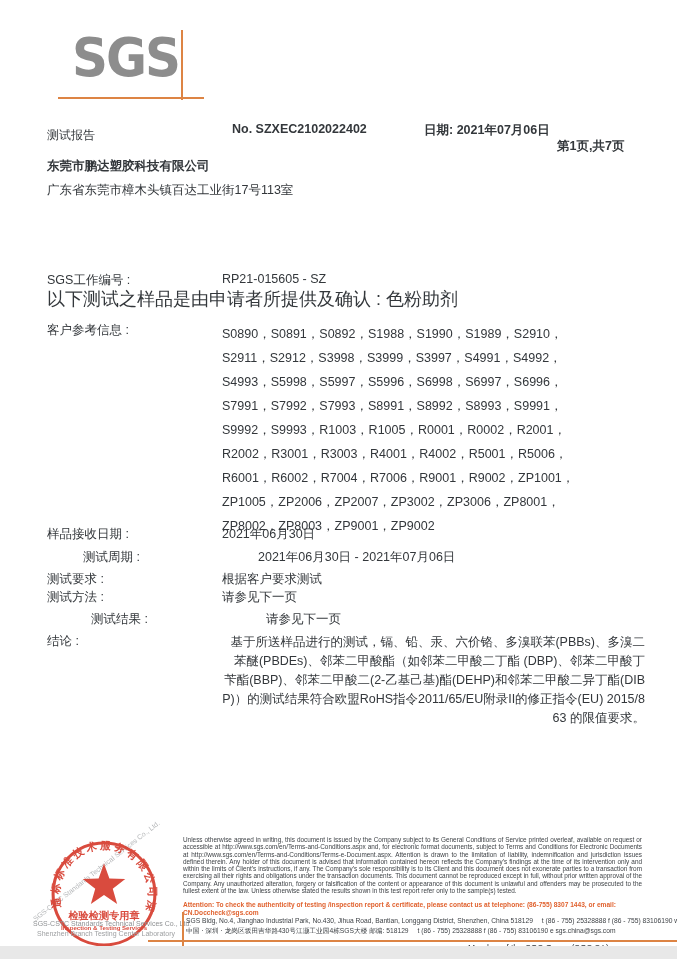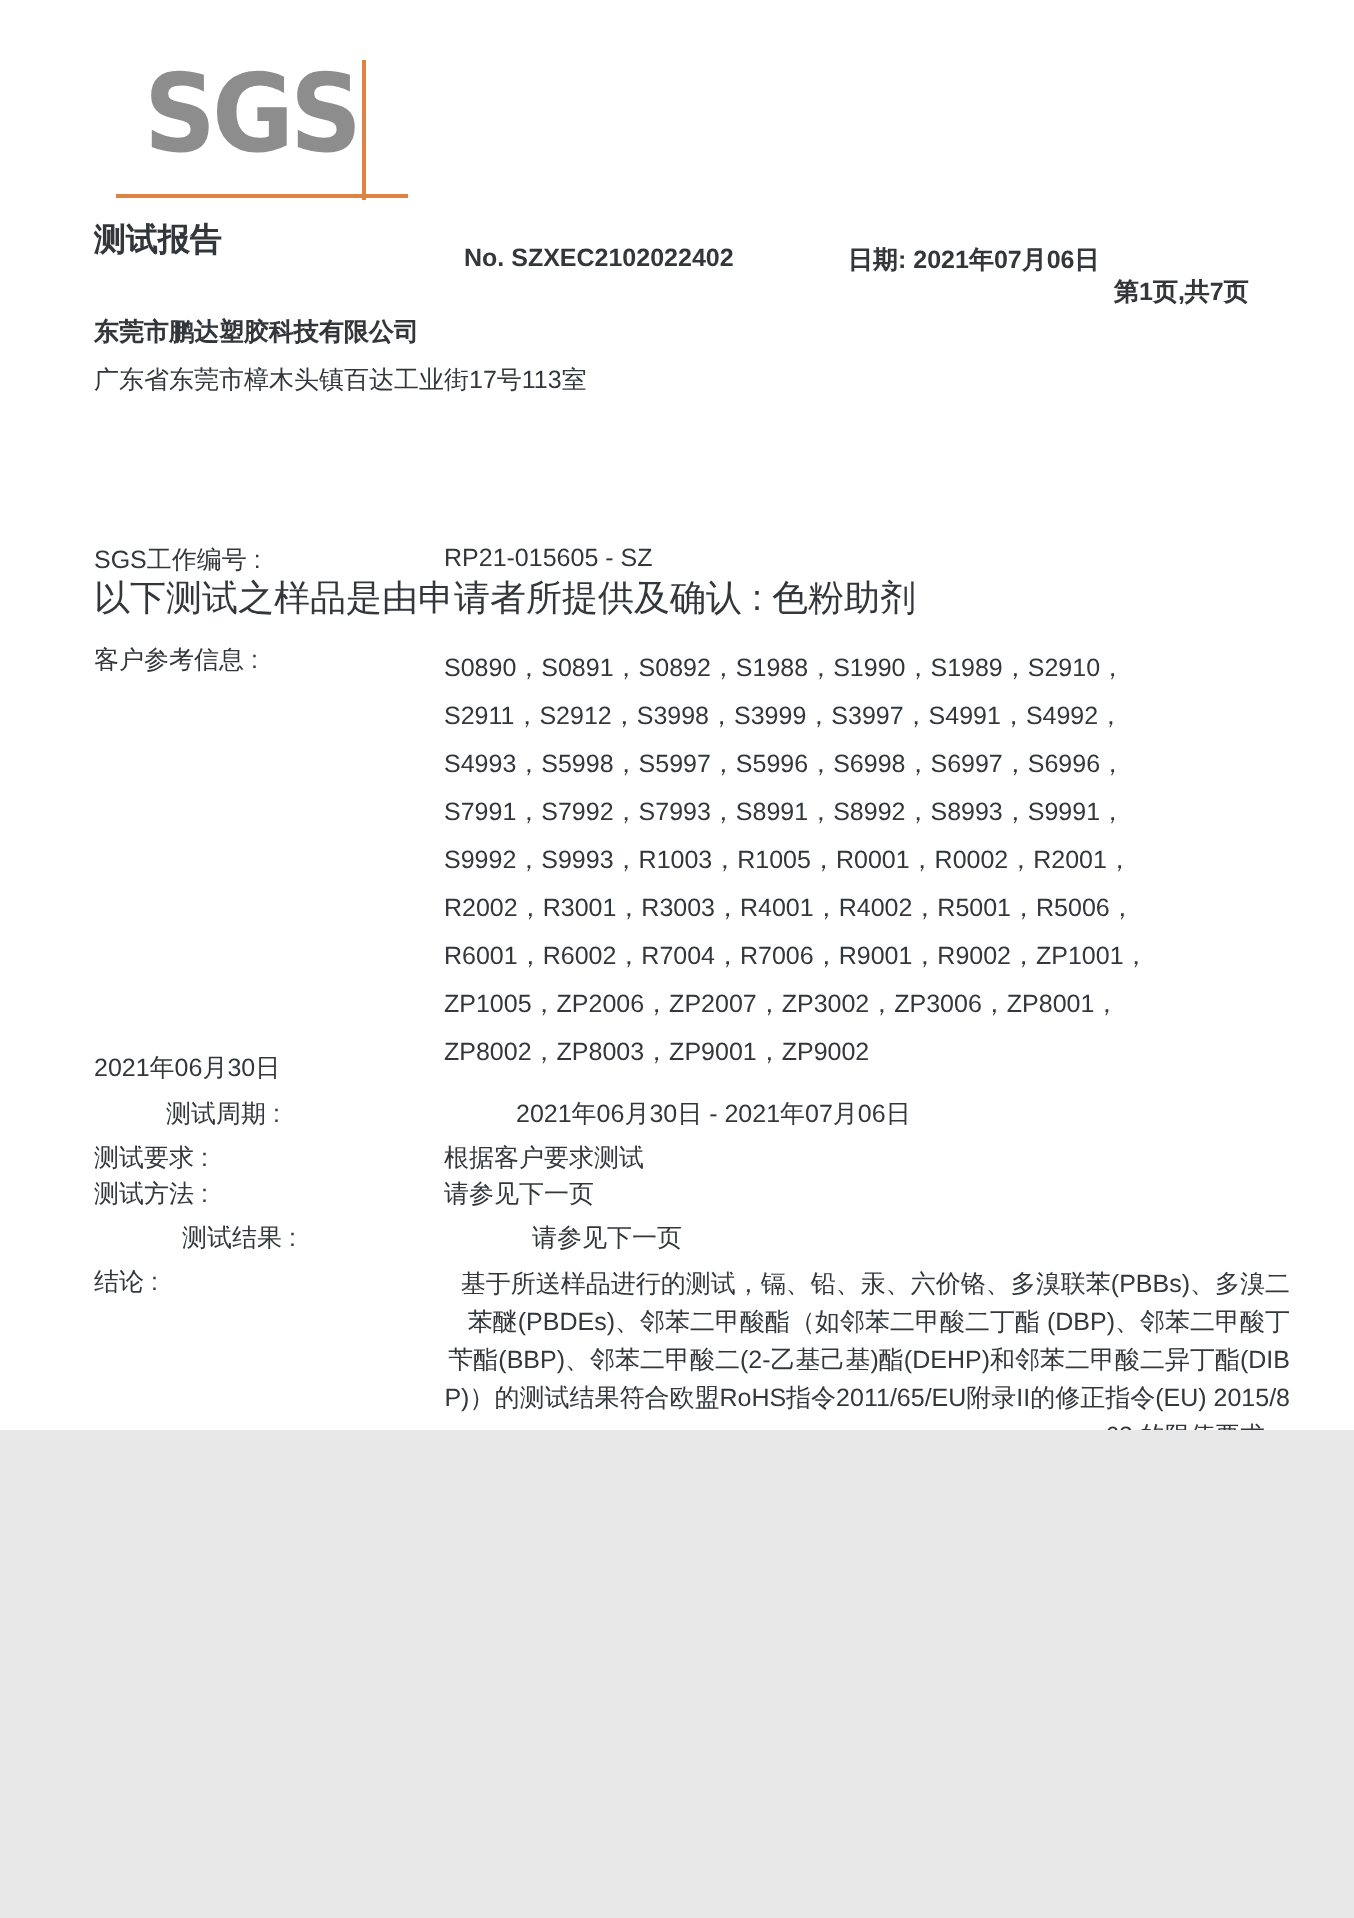--- a/index.html
+++ b/index.html
@@ -1,31 +1,31 @@
 <!DOCTYPE html>
 <html><head>
 <meta charset="utf-8">
 <style>
   html,body{margin:0;padding:0;background:#e8e8e8;}
   .page{
-    position:relative; width:677px; height:715px; margin:0 auto;
+    position:relative; width:677px; height:946px; margin:0 auto;
     background:#ffffff; overflow:hidden;
     font-family:"Liberation Sans", sans-serif; color:#33373b;
   }
   
   .logo-text{
     position:absolute; left:72px; top:26px;
     font-family:"DejaVu Sans", sans-serif;
     font-size:50px; font-weight:800; letter-spacing:-2px;
     color:#8d8d8d; transform:scaleY(1.08); transform-origin:top left;
   }
   .logo-hline{position:absolute; left:58px; top:97px; width:146px; height:2px; background:#dd8444;}
   .logo-vline{position:absolute; left:181px; top:30px; width:2px; height:70px; background:#dd8444;}
   
-  .title{position:absolute; left:47px; top:110px; font-size:16px; font-weight:bold;}
+  .title{position:absolute; left:47px; top:127px; font-size:12px; font-weight:normal;}
   .hmeta{position:absolute; top:122px; font-size:12.5px; font-weight:600;}
   .report-no{left:232px;}
   .report-date{left:424px;}
   .page-ind{left:557px;margin-top:16px;}
   
   .client-name{position:absolute; left:47px; top:158px; font-size:12.5px; font-weight:600;}
   .client-addr{position:absolute; left:47px; top:182px; font-size:12.5px;}
   
   .intro{position:absolute; left:47px; top:247px; font-size:18px;margin-top:40px;}
   .frow{position:absolute; left:47px; width:598px; display:flex; font-size:12.5px;}
@@ -93,20 +93,21 @@
       <div class="ref-line">S7991，S7992，S7993，S8991，S8992，S8993，S9991，</div>
       <div class="ref-line">S9992，S9993，R1003，R1005，R0001，R0002，R2001，</div>
       <div class="ref-line">R2002，R3001，R3003，R4001，R4002，R5001，R5006，</div>
       <div class="ref-line">R6001，R6002，R7004，R7006，R9001，R9002，ZP1001，</div>
       <div class="ref-line">ZP1005，ZP2006，ZP2007，ZP3002，ZP3006，ZP8001，</div>
       <div class="ref-line">ZP8002，ZP8003，ZP9001，ZP9002</div>
     </div>
   </div>
 
   <div class="frow" style="top:526px;">
+    <div class="flabel">样品接收日期 :</div>
     <div class="fvalue">2021年06月30日</div>
   </div>
 
   <div class="frow" style="top:549px;margin-left:36px;">
     <div class="flabel">测试周期 :</div>
     <div class="fvalue">2021年06月30日 - 2021年07月06日</div>
   </div>
 
   <div class="frow" style="top:571px;">
     <div class="flabel">测试要求 :</div>

